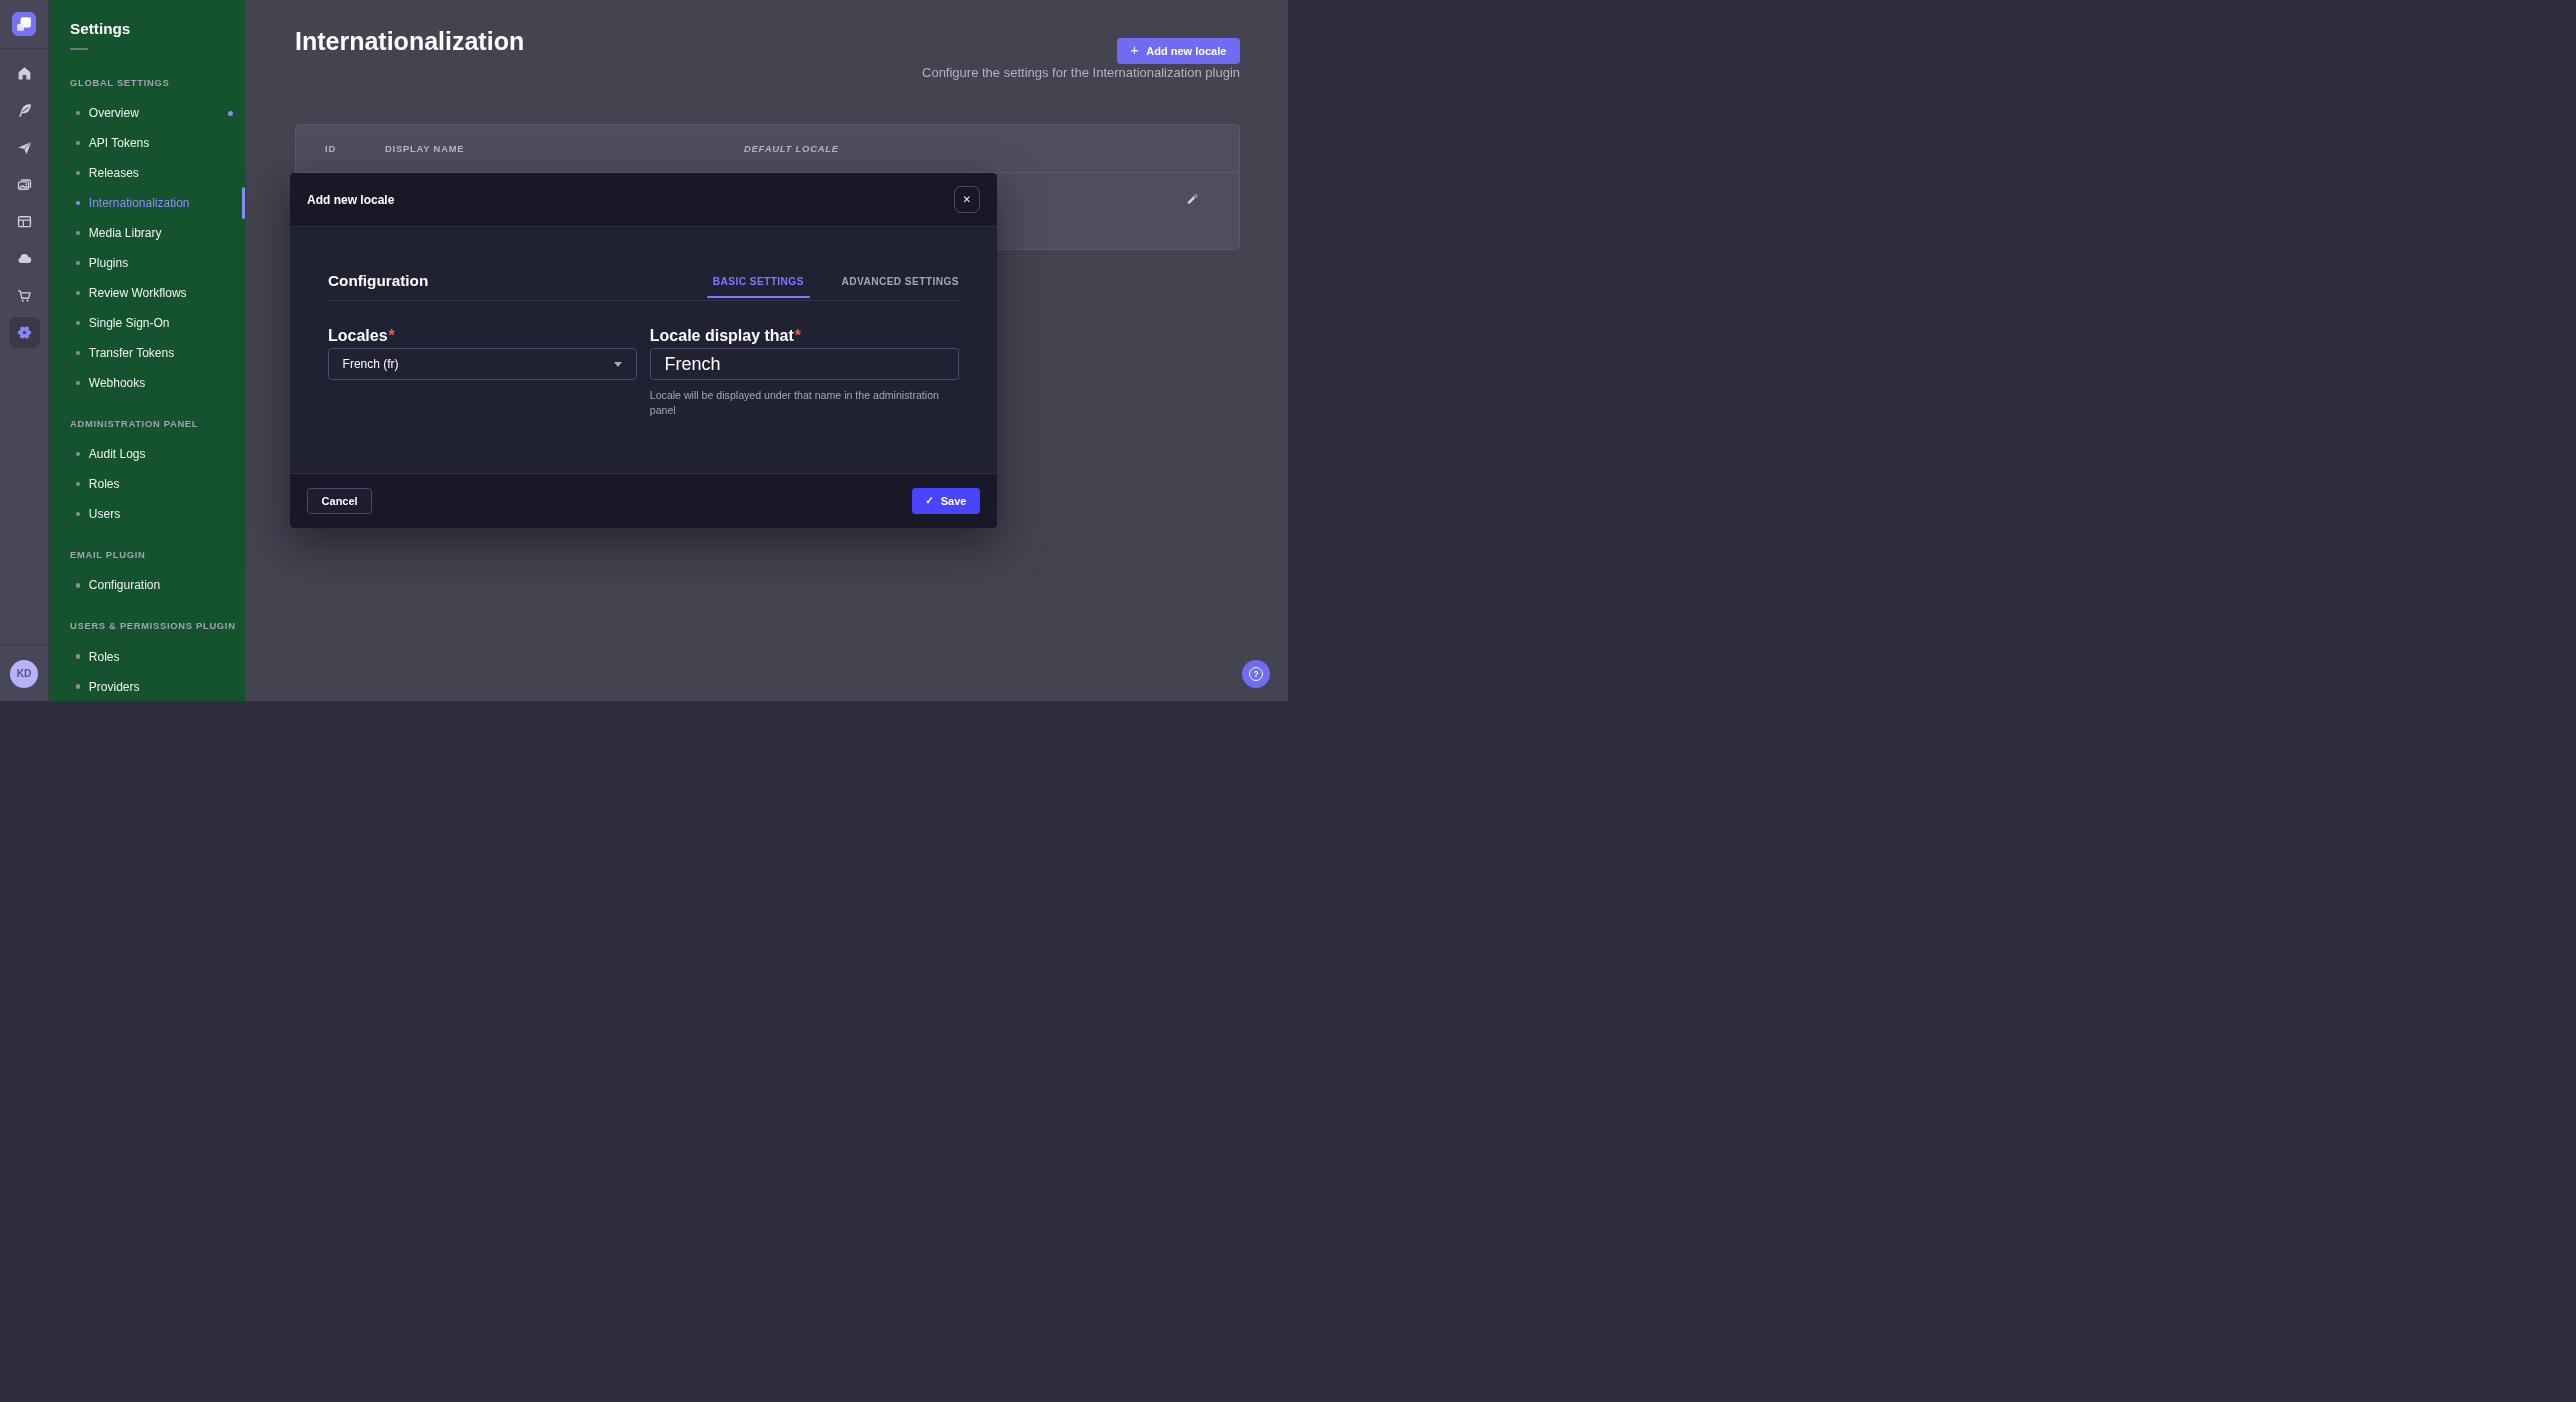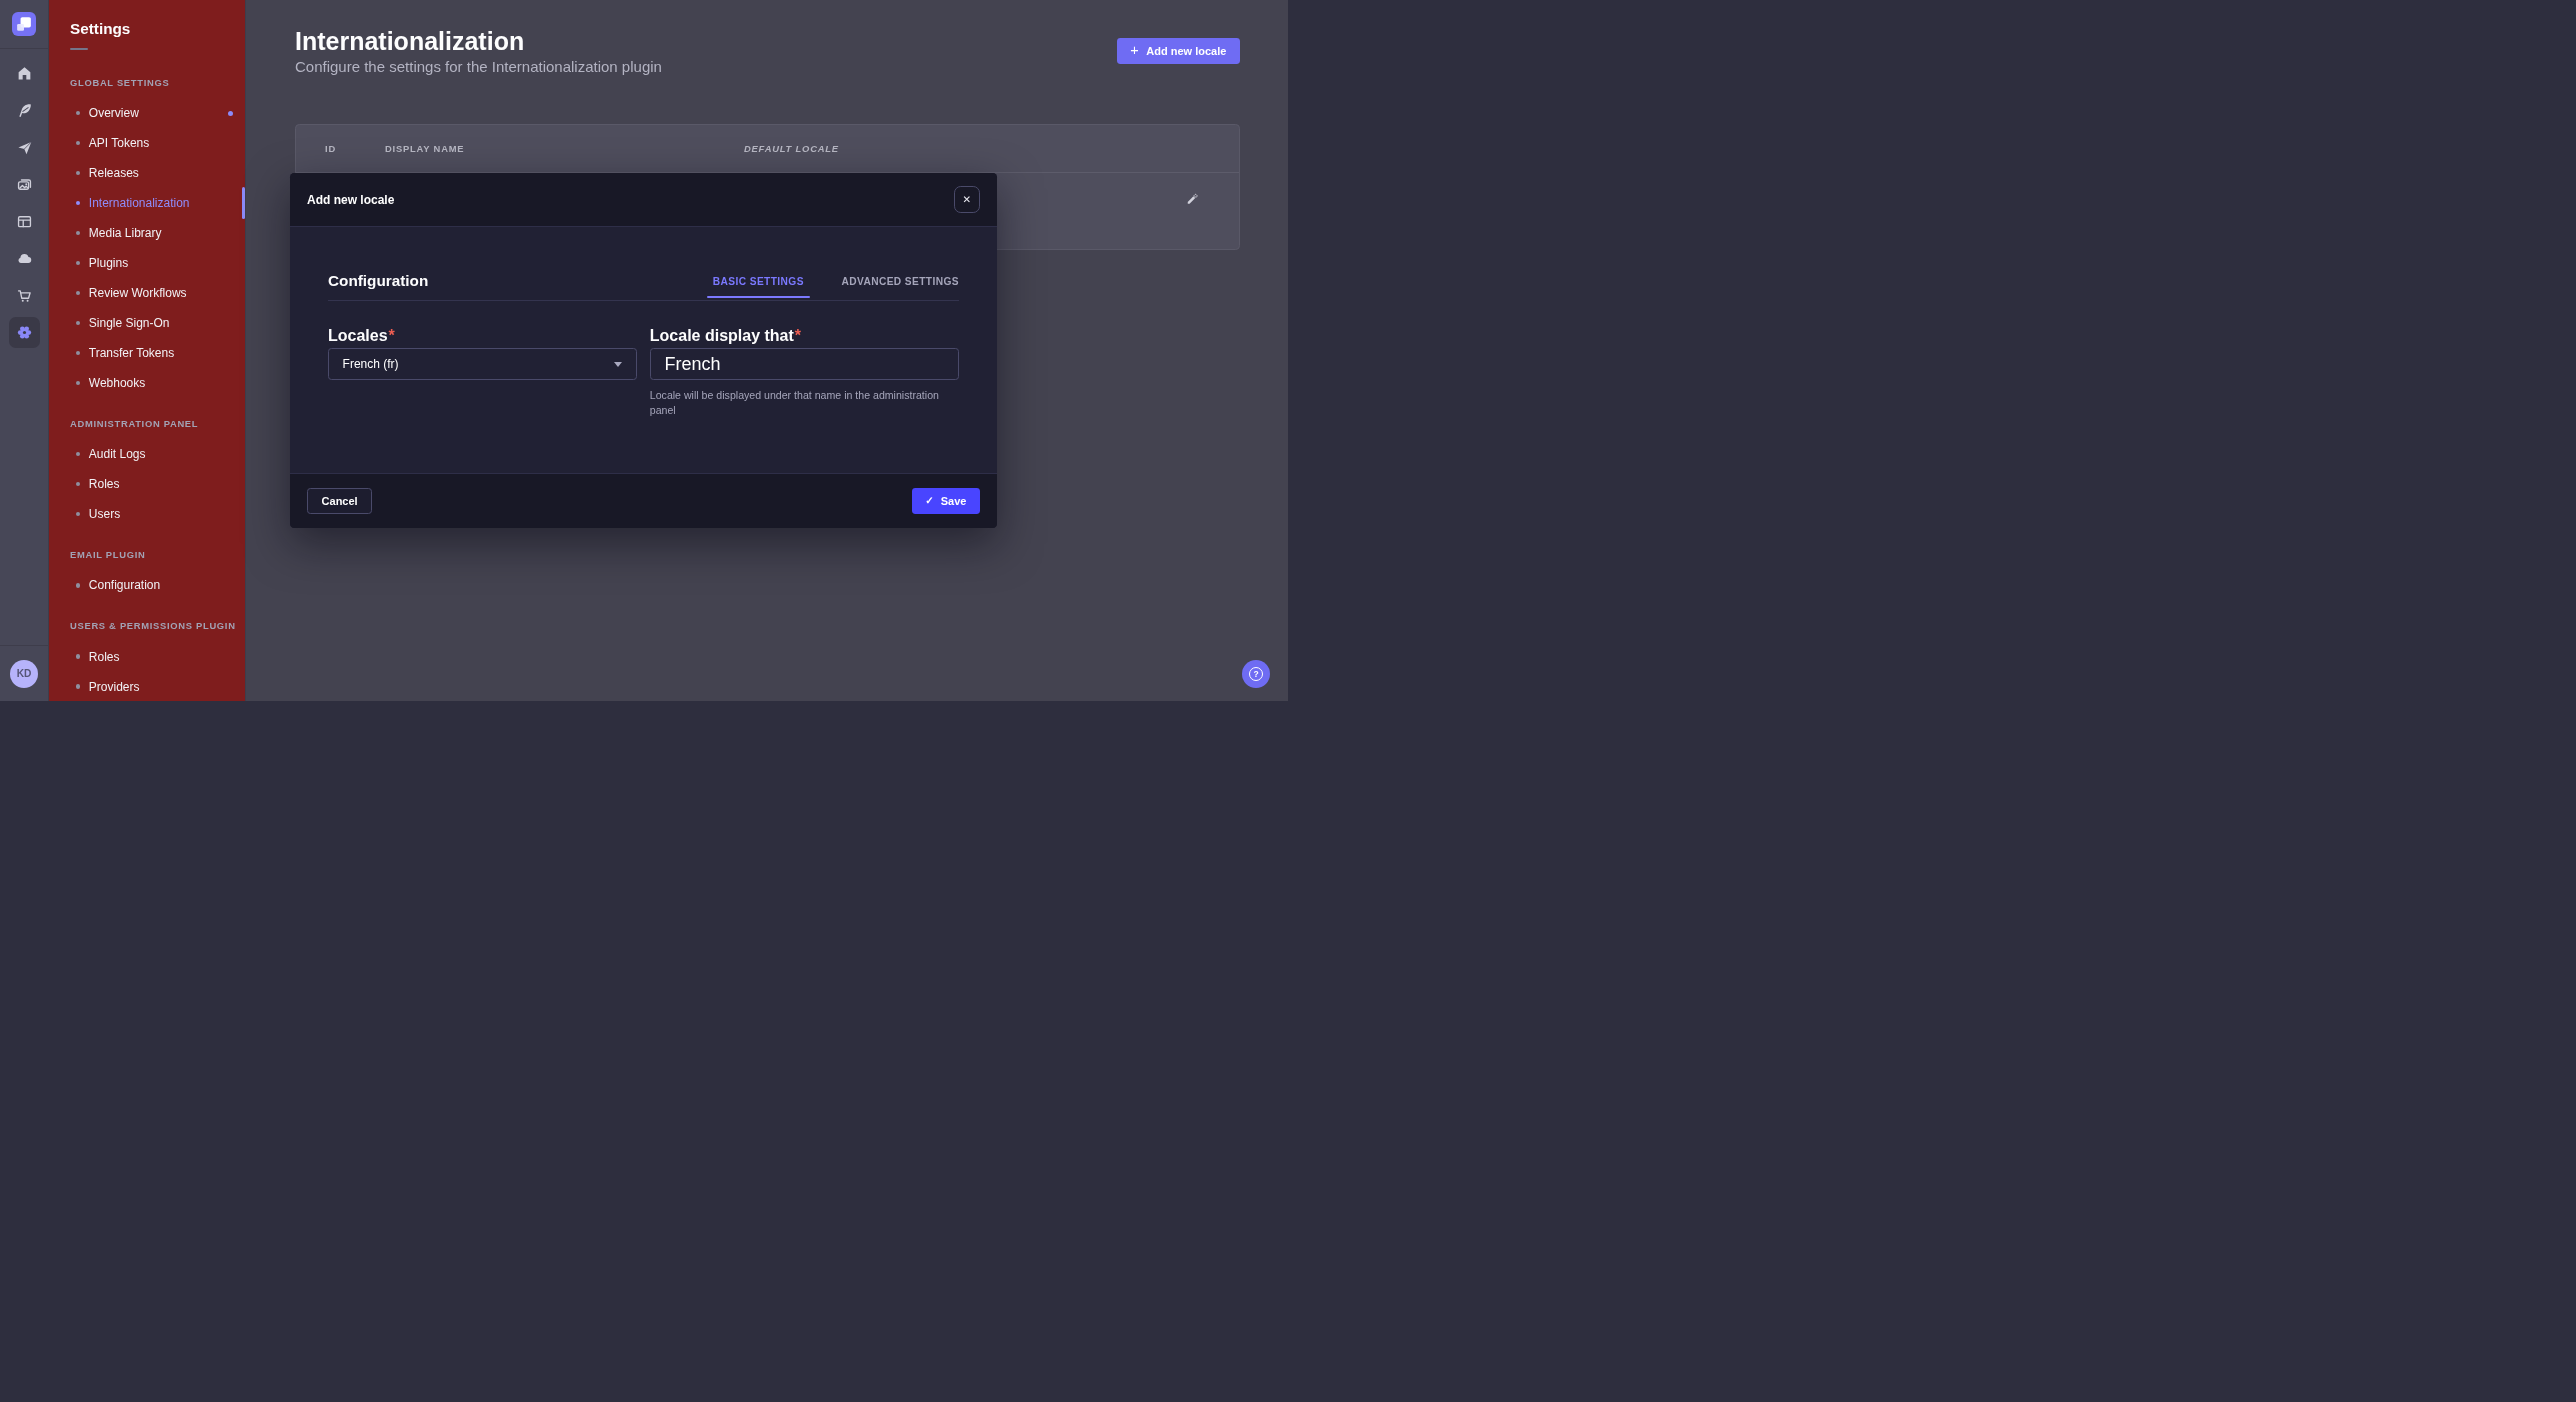--- a/index.html
+++ b/index.html
@@ -21,40 +21,40 @@
   .rail-btn svg { width:19px; height:19px; }
   .ico-fill { fill:#cfcfda; }
   .ico-stroke { fill:none; stroke:#cfcfda; stroke-width:1.7; stroke-linecap:round; stroke-linejoin:round; }
   .active-pad { width:31px; height:31px; border-radius:6.8px; background:#3a3947;
     display:flex; align-items:center; justify-content:center; }
   .rail-user { position:absolute; bottom:0; left:0; width:100%; height:56px;
     border-top:0.9px solid #3e3d4b; display:flex; align-items:center; justify-content:center; }
   .avatar { width:28px; height:28px; border-radius:50%; background:#b6b3fb; color:#555577;
     font-size:10.2px; font-weight:700; display:flex; align-items:center; justify-content:center; cursor:pointer; }
   
-  .subnav { position:absolute; left:49px; top:0; bottom:0; width:197px; background:#7f1d1d;
+  .subnav { position:absolute; left:49px; top:0; bottom:0; width:197px; background:#14532d;
     border-right:0.9px solid #3e3d4b; padding-top:19px; overflow:hidden; }
   .subnav-title { margin-left:21px; font-size:15.3px; font-weight:600; color:#fdfdfe; line-height:19px; }
   .title-rule { margin:10.2px 0 0 21px; width:18px; height:1.7px; background:#75758a; border-radius:1.7px; }
   .nav-section-label { margin:27px 0 10.2px 21px; font-size:9.4px; font-weight:600;
     letter-spacing:0.7px; color:#a2a2b4; }
   .nav-section-label.later { margin-top:20px; }
   .nav-item { height:30px; display:flex; align-items:center; padding-left:27px;
     color:#f2f2f6; font-size:12px; cursor:pointer; }
   .bullet { width:4.3px; height:4.3px; border-radius:50%; background:#8f8f9f; margin-right:8.5px; flex:none; }
   .nav-item.active { color:#8f8dfb; }
   .nav-item.active .bullet { background:#8f8dfb; }
   .notif-dot { width:5.1px; height:5.1px; border-radius:50%; background:#8c8af7; margin-left:auto; margin-right:12px; }
   .active-bar { position:absolute; right:0; top:187px; width:2.6px; height:32px;
     background:#8c8af7; border-radius:1.7px; }
   
   .main { position:absolute; left:246px; top:0; right:0; bottom:0; }
   .page-head { position:absolute; left:49px; top:25.6px; right:48px; }
   .page-title { font-size:25px; font-weight:600; color:#fdfdfe; line-height:31px; }
-  .page-subtitle { margin-top:1px; font-size:15px; color:#b3b3c2; }
+  .page-subtitle { margin-top:8px; font-size:13px; color:#b3b3c2;text-align:right; }
   .add-btn { position:absolute; right:0; top:12px; height:26.4px; padding:0 13.6px;
     background:#6f6cf3; border:none; border-radius:3.4px; color:#fff; font-size:11px; font-weight:600;
     display:flex; align-items:center; gap:7.7px; cursor:pointer; font-family:inherit; }
   .plus-glyph { font-size:14.5px; font-weight:400; line-height:1; transform:translateY(-0.9px); }
   .table-card { position:absolute; left:49px; right:48px; top:124px; height:126px;
     background:#4f4e5d; border:0.9px solid #5a5968; border-radius:4.3px; }
   .thead { height:48px; display:flex; align-items:center; padding-left:29px;
     border-bottom:0.9px solid #5d5c6b; }
   .th { font-size:9.4px; font-weight:600; letter-spacing:0.8px; color:#b7b7c3; }
   .th.c-id { width:60px; } .th.c-name { width:359px; } .th.c-default { flex:1;font-style:italic; }

